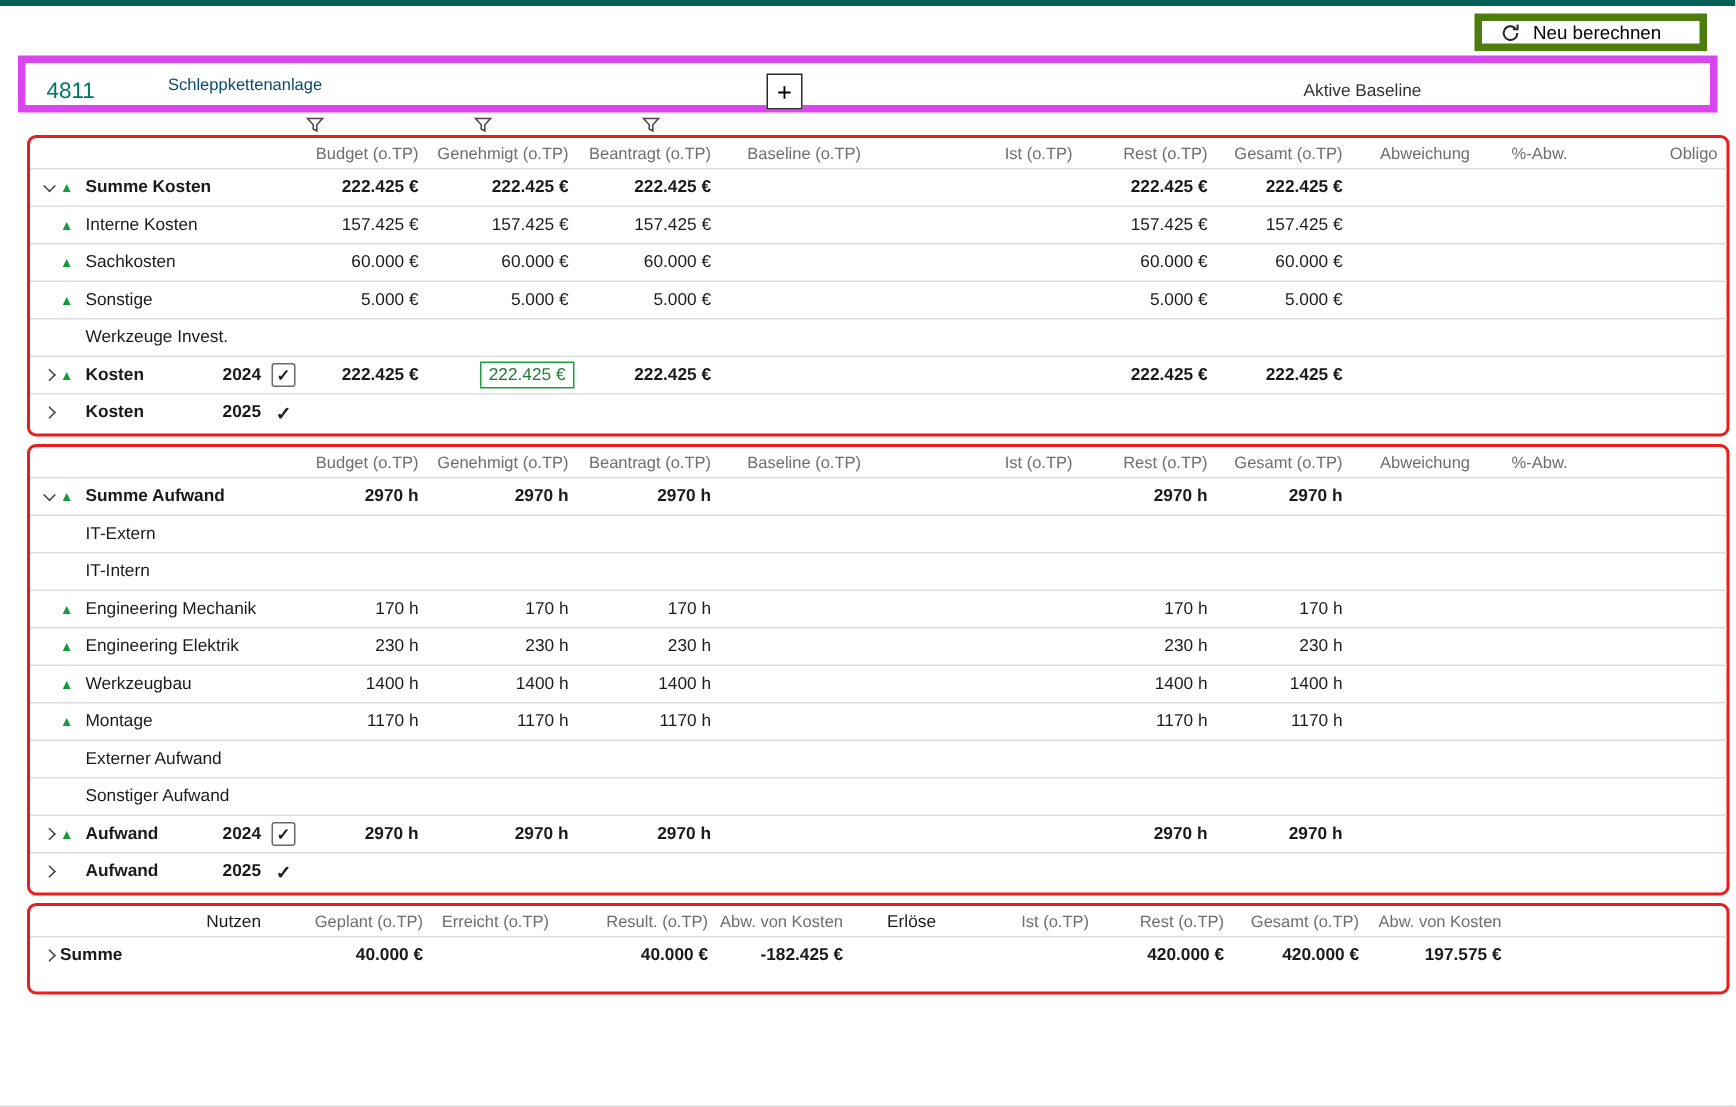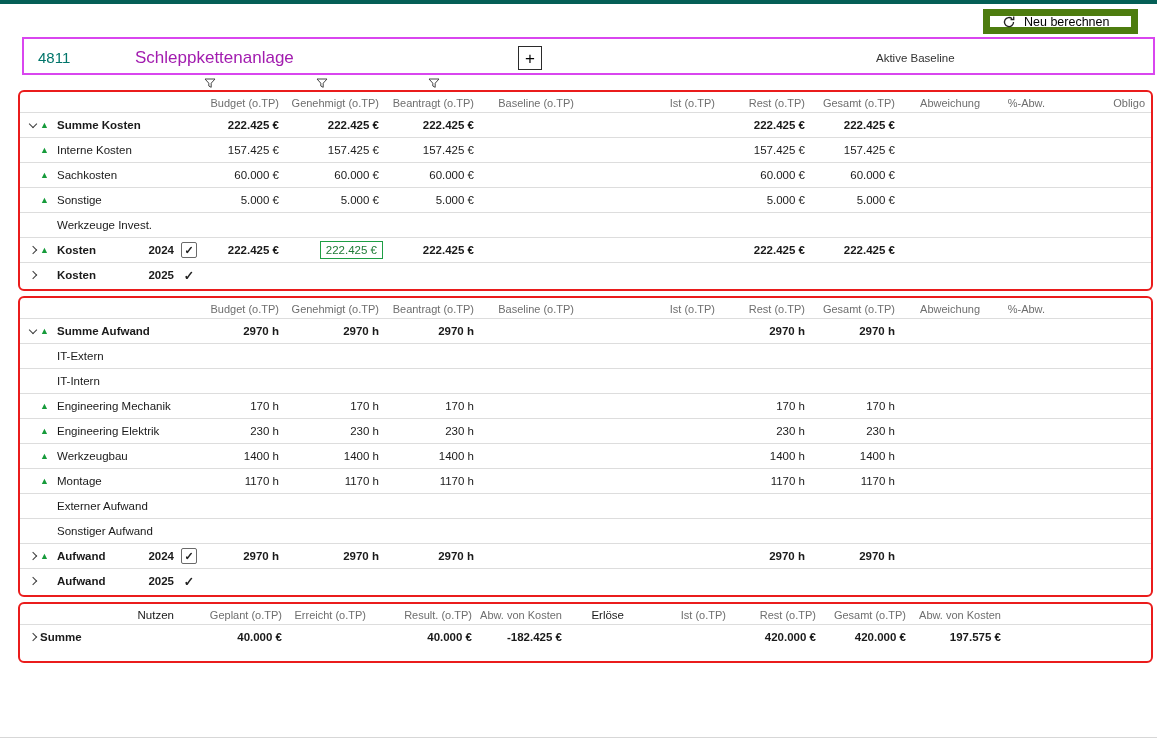--- a/index.html
+++ b/index.html
@@ -1,24 +1,24 @@
 <!DOCTYPE html>
 <html><head>
 <meta charset="utf-8">
 <style>
   *{box-sizing:border-box;margin:0;padding:0}
   html,body{width:1157px;height:738px;overflow:hidden}
   body{font-family:"Liberation Sans",sans-serif;background:#fff;color:#1a1a1a;position:relative;border-bottom:1px solid #d7d7d7}
   .topbar{height:4px;background:#045f56}
   .toolbar{position:relative;height:33px}
-  .recalc-btn{position:absolute;right:19px;top:5px;height:25px;min-width:155px;display:flex;align-items:center;gap:8px;padding:0 12px;border:7px solid #4d7c0f;background:#fff;font-size:12.5px;font-family:inherit;cursor:pointer}
+  .recalc-btn{position:absolute;right:19px;top:5px;height:25px;min-width:155px;display:flex;align-items:center;gap:8px;padding:0 12px;border:5px solid #4d7c0f;background:#fff;font-size:12.5px;font-family:inherit;cursor:pointer}
   .recalc-btn svg{width:14px;height:14px}
-  .hbox{position:relative;margin-left:22px;width:1133px;height:38px;border:2px solid #d946ef;background:#fff}
+  .hbox{position:relative;margin-left:12px;width:1133px;height:38px;border:5px solid #d946ef;background:#fff}
   .projnum{position:absolute;left:14px;top:10px;font-size:15px;color:#00756a}
-  .projtitle{position:absolute;left:111px;top:9px;font-size:17px;color:#a21caf}
+  .projtitle{position:absolute;left:95px;top:9px;font-size:11px;color:#0c4a6e}
   .plusbtn{position:absolute;left:494px;top:7px;width:24px;height:24px;border:1px solid #2b2b2b;background:#fff;display:flex;align-items:center;justify-content:center;font-size:17px;line-height:1;cursor:pointer;font-family:inherit}
   .info-block{position:absolute;left:528px;top:4px;font-size:11px;color:#555}
   .inforow{display:grid;grid-template-columns:210px 58px 42px;line-height:15px}
   .baseline{position:absolute;left:852px;top:13px;font-size:11.5px;color:#333}
   .fstrip{position:relative;height:15px;margin-left:5px}
   .funnel{position:absolute;bottom:1px;width:12px;height:11px;cursor:pointer}
   .redbox{margin:0 4px 5px 18px;border:2px solid #ea1c1c;border-radius:6px;background:#fff;padding:1px 0 2px 0}
   .cgrid{display:grid;grid-template-columns:185px 80px 100px 95px 100px 1fr 90px 90px 90px 85px 65px 100px;align-items:center}
   .bgrid{display:grid;grid-template-columns:160px 108px 84px 106px 90px 62px 12px 90px 90px 90px 95px 1fr;align-items:center}
   .thead{height:19px}

